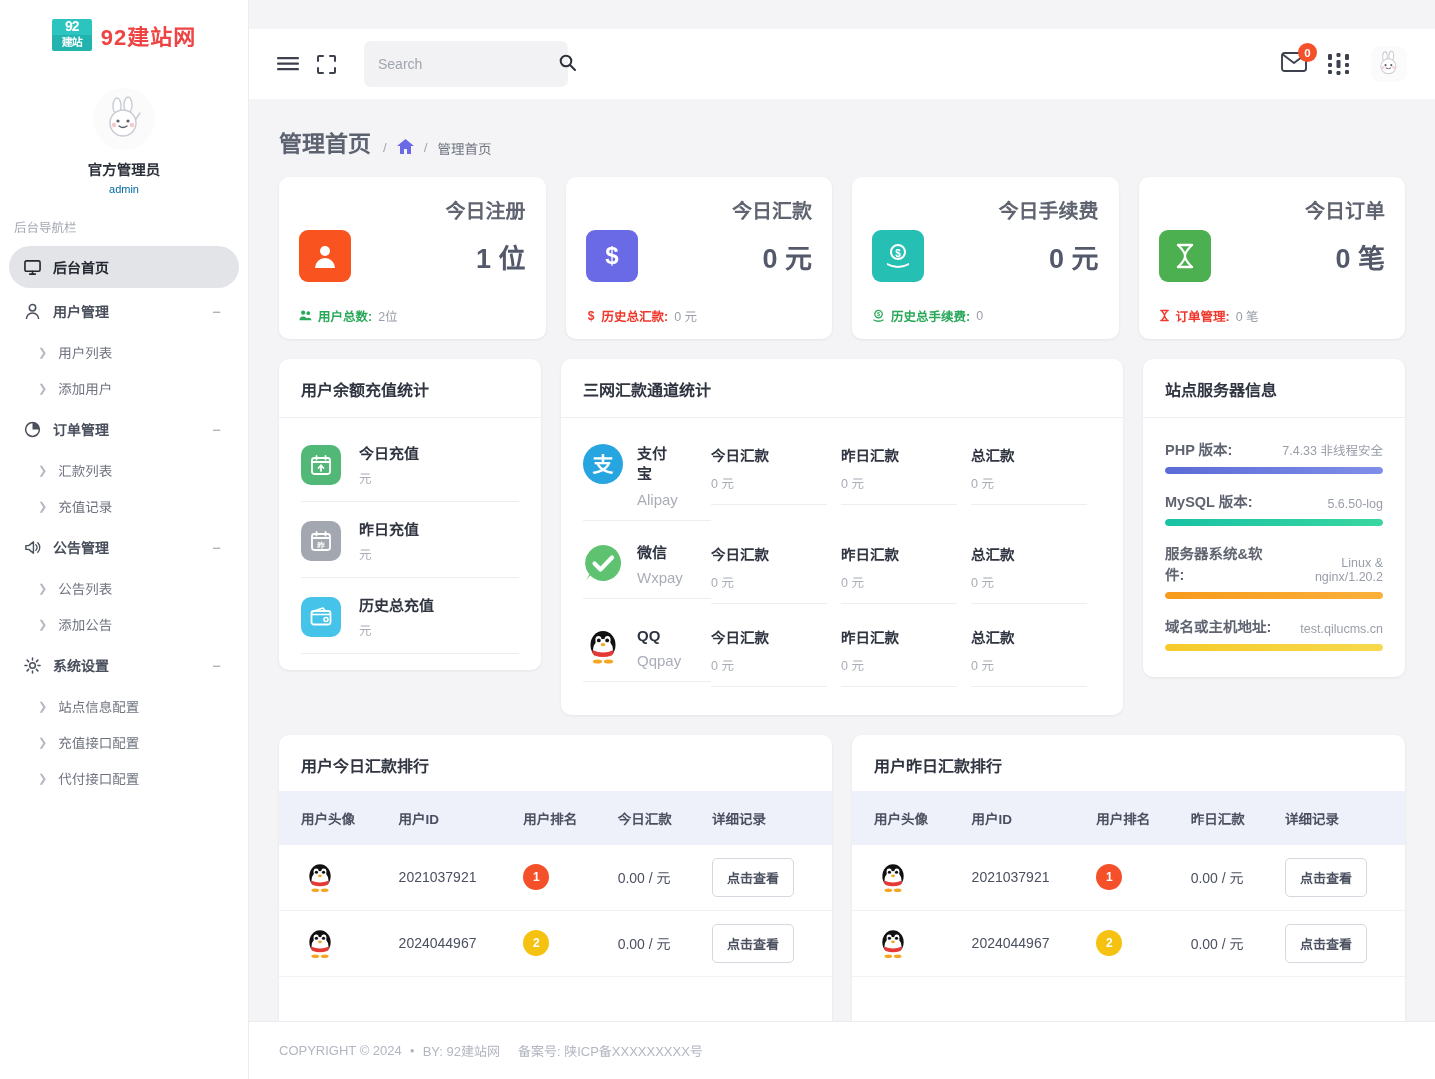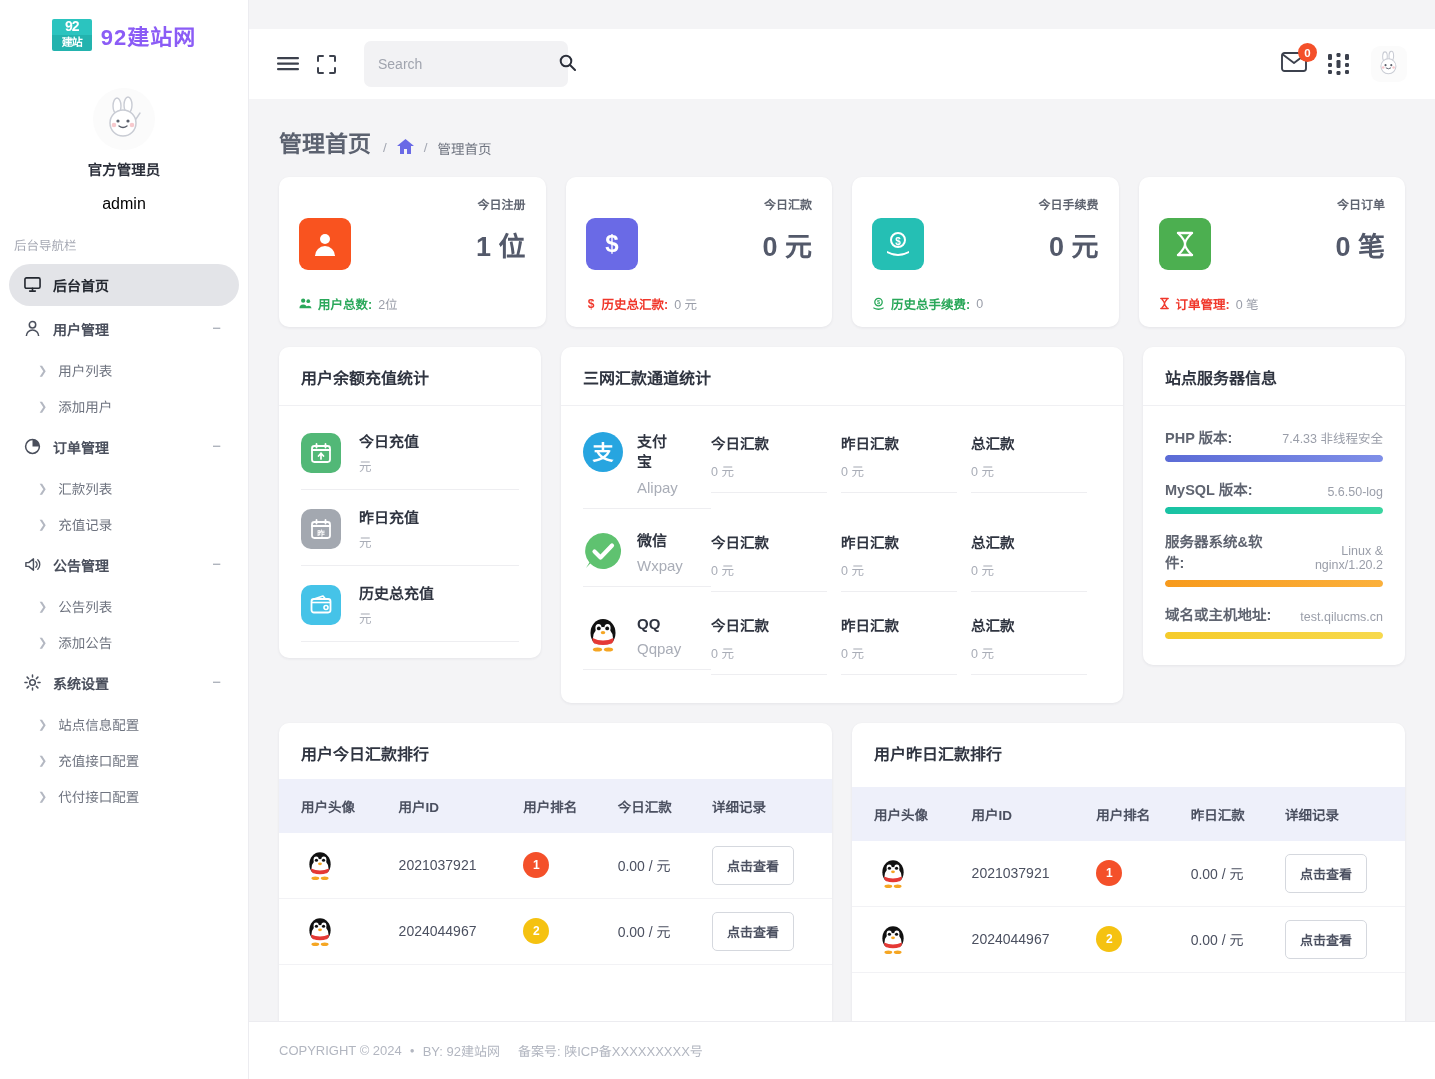--- a/index.html
+++ b/index.html
@@ -22,35 +22,35 @@
   }
   .brand-logo {
     width: 40px; height: 32px; display: flex; flex-direction: column;
     line-height: 1; border-radius: 2px; overflow: hidden;
   }
   .brand-logo .l1, .brand-logo .l2 {
     font-size: 14px; font-weight: 700; text-align: center; letter-spacing: -1px;
   }
   .brand-logo .l1 { background: #2bc4bf; color: #ffffff; height: 16px; }
   .brand-logo .l2 { background: #23b3ae; color: #ffffff; height: 16px; font-size: 11px; padding-top: 2px;}
-  .brand-name { font-size: 22px; font-weight: 700; color: #8b5cf6; letter-spacing: 1px; }
+  .brand-name { font-size: 22px; font-weight: 700; color: #ef4444; letter-spacing: 1px; }
 
   .profile { padding: 18px 0 4px; text-align: center; }
   .avatar-big {
     width: 62px; height: 62px; margin: 0 auto 8px; border-radius: 50%;
     background: #fbfbfb; display: flex; align-items: center; justify-content: center;
   }
   .profile-name { font-size: 14.5px; font-weight: 700; color: #2b2f3a; }
-  .profile-role { font-size: 16px; color: #000000; margin-top: 16px; }
+  .profile-role { font-size: 11px; color: #0369a1; margin-top: 4px; }
 
   .nav-title { font-size: 12.5px; color: #a6a9b4; padding: 18px 0 8px 14px; }
 
   .nav { flex: 1; overflow: hidden; }
   .nav-item {
-    display: flex; align-items: flex-start; gap: 12px;
+    display: flex; align-items: center; gap: 12px;
     margin: 2px 9px; padding: 11px 14px; border-radius: 22px;
     cursor: pointer; color: #4a4f5c; font-size: 14px; font-weight: 700;
     position: relative;
   }
   .nav-item.active { background: #e3e4e8; color: #23272f; }
   .nav-item .ico { width: 18px; height: 18px; display:flex; align-items:center; justify-content:center; flex: 0 0 18px; }
   .nav-item .minus {
     position: absolute; right: 18px; font-size: 15px; color: #9aa0ab; font-weight: 400;
   }
   .nav-sub {
@@ -94,21 +94,21 @@
   .crumbs { display: flex; align-items: center; gap: 10px; font-size: 13.5px; color: #a3a7b2; }
   .crumbs .cur { color: #6e737f; }
 
   .grid-row { display: flex; gap: 20px; padding: 0 30px 20px; }
 
   
   .stat-card {
     flex: 1; background: #ffffff; border-radius: 10px; padding: 18px 20px 14px;
     box-shadow: 0 1px 3px rgba(30,35,60,.07); min-width: 0;
   }
-  .stat-label { text-align: right; font-size: 12px; color: #5f6470; font-weight: 700; }
+  .stat-label { text-align: right; font-size: 20px; color: #5f6470; font-weight: 700; }
   .stat-mid { display: flex; align-items: center; justify-content: space-between; margin-top: 6px; }
   .stat-ico {
     width: 52px; height: 52px; border-radius: 9px;
     display: flex; align-items: center; justify-content: center;
   }
   .stat-value { font-size: 27px; font-weight: 700; color: #53596a; white-space: nowrap; }
   .stat-foot {
     margin-top: 14px; padding-top: 10px; font-size: 12.5px;
     display: flex; align-items: center; gap: 6px; white-space: nowrap;
   }
@@ -754,21 +754,21 @@
                 <td>
                   <span class="rank-pill" style="background:#f5c211">2</span>
                 </td>
                 <td>0.00 / 元</td>
                 <td><button class="view-btn">点击查看</button></td>
               </tr>
             </tbody>
           </table>
       </section>
       <section class="panel" style="flex:1; height:330px; overflow:hidden;">
-        <div class="panel-head" style="border-bottom:none; padding-bottom:22px;font-family:Liberation Serif, serif;">用户昨日汇款排行</div>
+        <div class="panel-head" style="border-bottom:none; padding-bottom:14px;font-family:Liberation Serif, serif;">用户昨日汇款排行</div>
         <table class="rank-table" id="rank-yesterday">
             <thead>
               <tr>
                 <th>用户头像</th>
                 <th>用户ID</th>
                 <th>用户排名</th>
                 <th>昨日汇款</th>
                 <th>详细记录</th>
               </tr>
             </thead>

